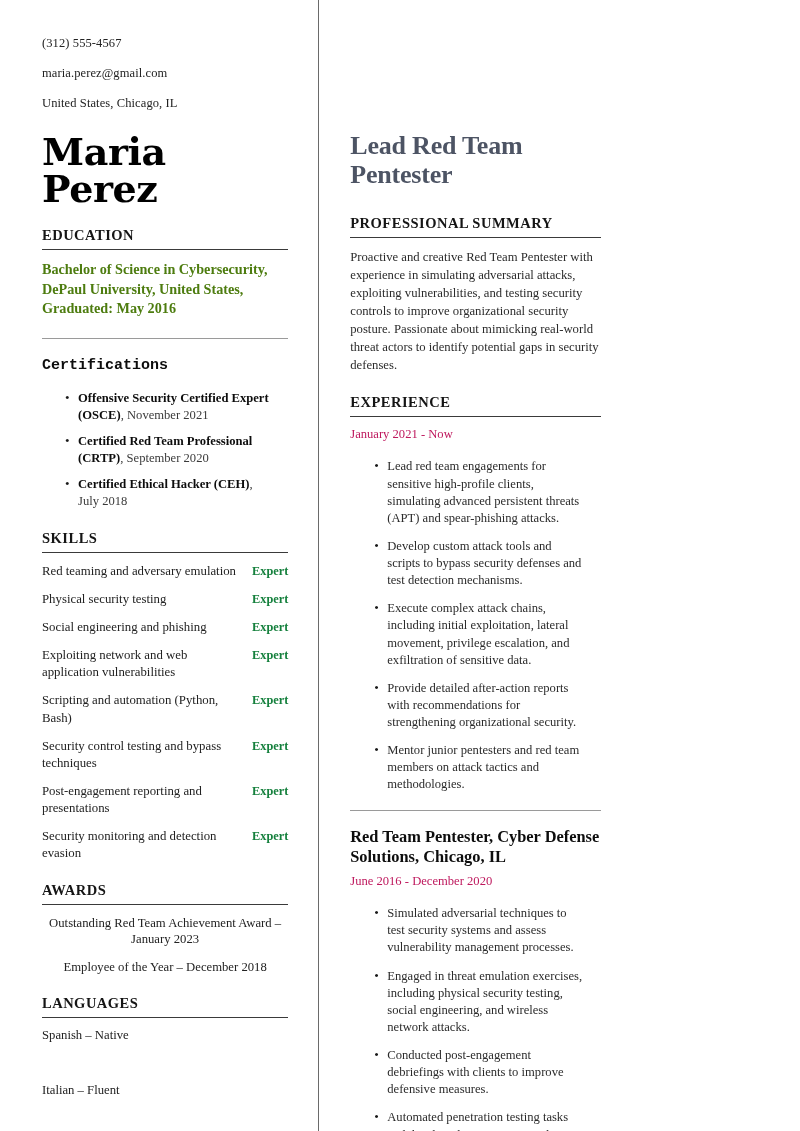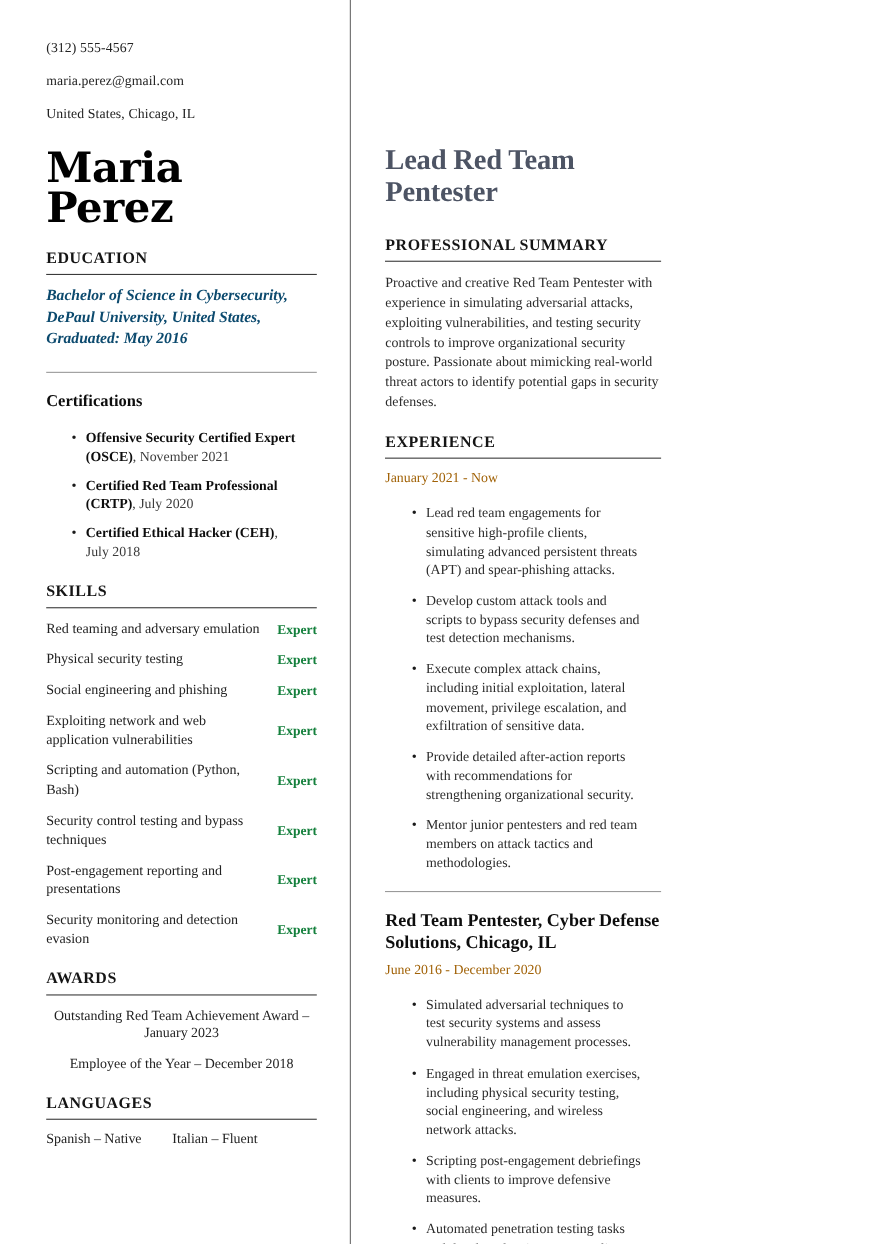--- a/index.html
+++ b/index.html
@@ -86,33 +86,33 @@
     height: 1px;
     background: #9a9a9a;
     width: 100%;
   }
 
   
   .edu-degree {
     font-size: 14.2px;
     font-weight: 700;
     line-height: 1.36;
-    color: #0c4a6e;
+    color: #4d7c0f;
     margin-bottom: 4px;
-    font-style: italic;
   }
   .edu-sep {
     margin: 20px 0 0 0;
   }
 
   .sub-title {
     font-size: 15px;
     font-weight: 700;
     color: #0d0d0d;
     margin: 18px 0 10px 0;
+    font-family: Liberation Mono, monospace;
   }
 
   
   ul.bullets {
     margin: 16px;
     padding: 0;
     list-style: none;
   }
   ul.bullets > li {
     position: relative;
@@ -135,21 +135,21 @@
     color: #0d0d0d;
   }
   .cert-date {
     font-weight: 400;
     color: #3a3a3a;
   }
 
   
   .skill-row {
     display: flex;
-    align-items: center;
+    align-items: flex-start;
     justify-content: space-between;
     margin-bottom: 11px;
     gap: 10px;
   }
   .skill-name {
     font-size: 12.8px;
     line-height: 1.33;
     color: #222222;
     max-width: 245px;
   }
@@ -166,21 +166,22 @@
     font-size: 12.7px;
     color: #222222;
     margin-bottom: 11px;
     line-height: 1.3;
     text-align: center;
   }
 
   
   .lang-wrap {
     display: flex;
-    gap: 28px;
+    gap: 40px;
+    flex-direction: column;
   }
   .lang-item {
     font-size: 12.7px;
     color: #222222;
   }
 
   
   .job-title-head {
     font-family: "Liberation Serif", "DejaVu Serif", serif;
     font-size: 26px;
@@ -198,21 +199,21 @@
   .exp-entry { margin-bottom: 2px; }
   .exp-role {
     font-size: 16.4px;
     font-weight: 700;
     line-height: 1.24;
     color: #0d0d0d;
     margin-bottom: 7px;
   }
   .exp-dates {
     font-size: 12.6px;
-    color: #a16207;
+    color: #be185d;
     margin-bottom: 11px;
   }
   .exp-sep {
     margin: 16px 0 16px 0;
   }
   ul.exp-bullets > li {
     font-size: 12.6px;
     line-height: 1.36;
     margin-bottom: 11px;
     padding-left: 21px;
@@ -245,21 +246,21 @@
       <div class="edu-sep">
         <div class="rule-light"></div>
       </div>
 
       <div class="sub-title">Certifications</div>
       <ul class="bullets">
         <li>
           <span class="cert-name">Offensive Security Certified Expert (OSCE)</span><span class="cert-date">, November 2021</span>
         </li>
         <li>
-          <span class="cert-name">Certified Red Team Professional (CRTP)</span><span class="cert-date">, July 2020</span>
+          <span class="cert-name">Certified Red Team Professional (CRTP)</span><span class="cert-date">, September 2020</span>
         </li>
         <li>
           <span class="cert-name">Certified Ethical Hacker (CEH)</span><span class="cert-date">, July 2018</span>
         </li>
       </ul>
     </div>
 
     <div class="section">
       <div class="section-title">SKILLS</div>
       <div class="rule"></div>
@@ -346,21 +347,21 @@
       <div class="exp-sep">
         <div class="rule-light"></div>
       </div>
 
       <div class="exp-entry">
         <div class="exp-role">Red Team Pentester, Cyber Defense Solutions, Chicago, IL</div>
         <div class="exp-dates">June 2016 - December 2020</div>
         <ul class="bullets exp-bullets">
           <li>Simulated adversarial techniques to test security systems and assess vulnerability management processes.</li>
           <li>Engaged in threat emulation exercises, including physical security testing, social engineering, and wireless network attacks.</li>
-          <li>Scripting post-engagement debriefings with clients to improve defensive measures.</li>
+          <li>Conducted post-engagement debriefings with clients to improve defensive measures.</li>
           <li>Automated penetration testing tasks and developed scripts to streamline security assessments.</li>
         </ul>
       </div>
 
     </div>
 
   </div>
 
 </div>
 

